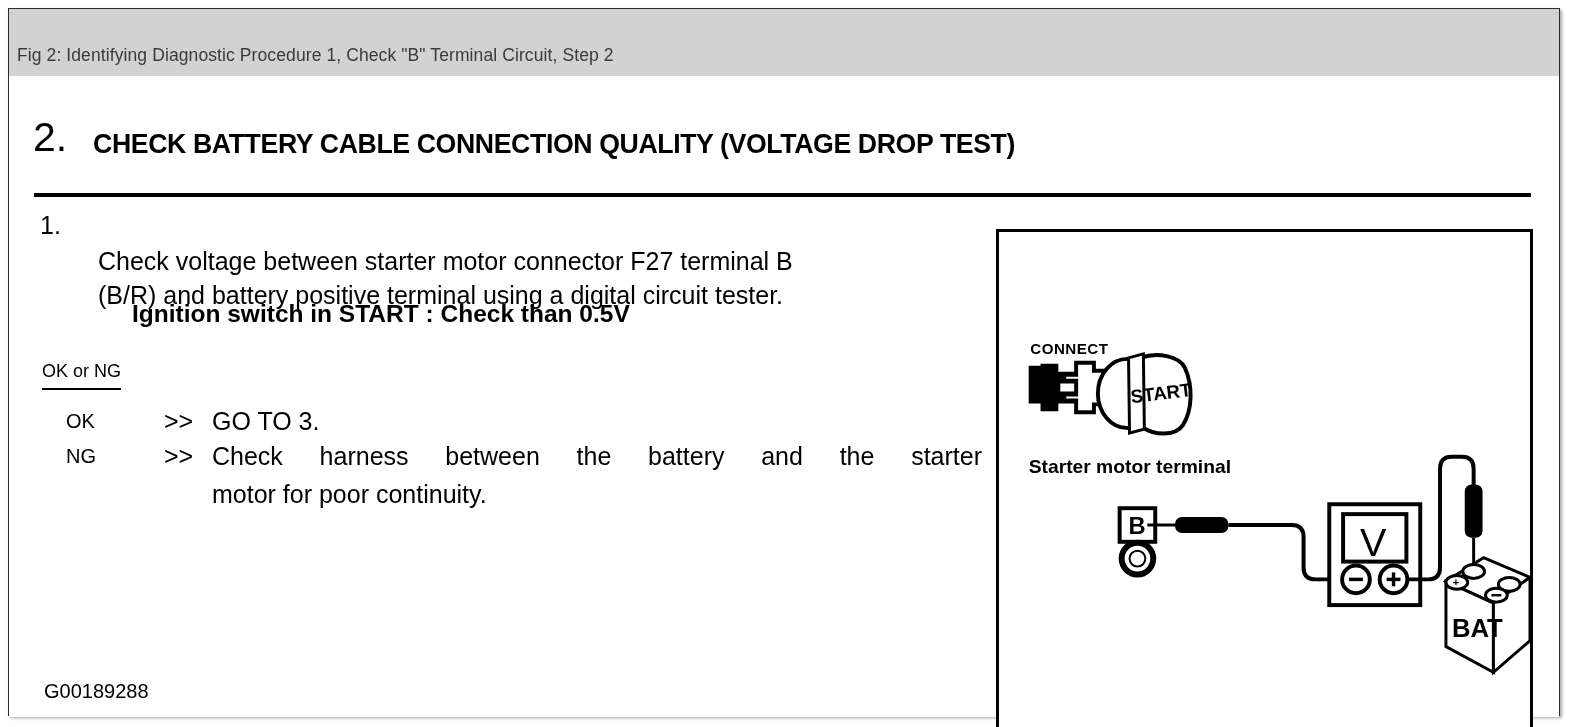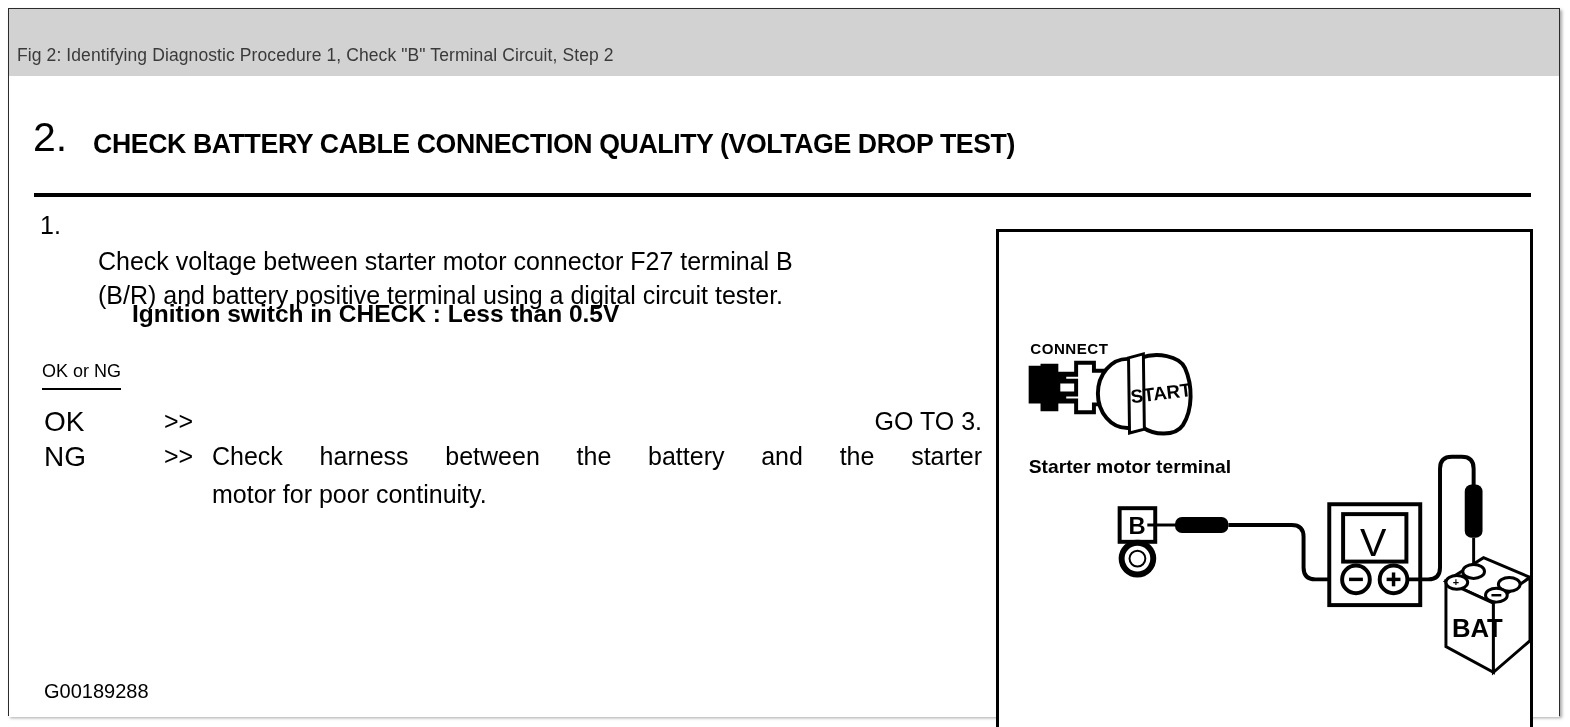--- a/index.html
+++ b/index.html
@@ -164,40 +164,39 @@
     left: 8px;
     top: 196px;
     width: 940px;
   }
   .okng-row {
     position: relative;
     min-height: 35px;
   }
   .okng-key {
     position: absolute;
-    left: 2px;
-    top: 0;
-    font-size: 28px;
+    left: 24px;
+    top: 0;
+    font-size: 20px;
     line-height: 35px;
   }
   .okng-arrow {
     position: absolute;
     left: 122px;
     top: 0;
     font-size: 25px;
     line-height: 35px;
   }
   .okng-val {
     position: absolute;
     left: 170px;
     top: 0;
     font-size: 25px;
     line-height: 35px;
     width: 770px;
-    text-align: right;
   }
   .justified {
     text-align: justify;
     text-align-last: justify;
     white-space: normal;
   }
   .okng-val-2 {
     position: absolute;
     left: 170px;
     top: 38px;
@@ -268,21 +267,21 @@
     <div id="text-column">
 
       <div id="item-1">
         <div id="item-1-marker">1.</div>
         <div id="item-1-body">
           <div id="item-1-l1" class="body-line">Check voltage between starter motor connector F27 terminal B</div>
           <div id="item-1-l2" class="body-line">(B/R) and battery positive terminal using a digital circuit tester.</div>
         </div>
       </div>
 
-      <div id="spec-line">Ignition switch in CHECK :  Less than 0.5V</div>
+      <div id="spec-line">Ignition switch in START :  Check than 0.5V</div>
 
       <div id="okng-title">OK or NG</div>
 
       <div id="okng-rows">
 
         <div class="okng-row" style="height:35px;">
           <span class="okng-key">OK</span>
           <span class="okng-arrow">&gt;&gt;</span>
           <span class="okng-val">GO TO 3.</span>
         </div>

